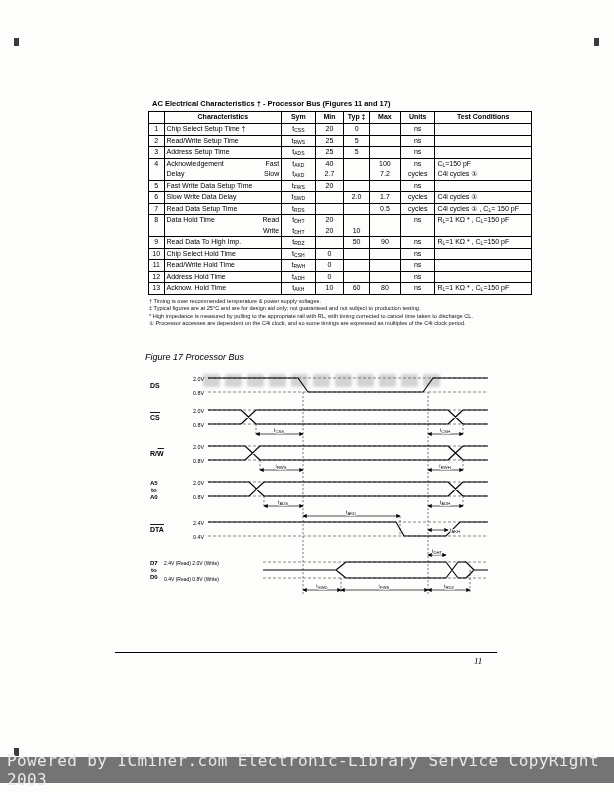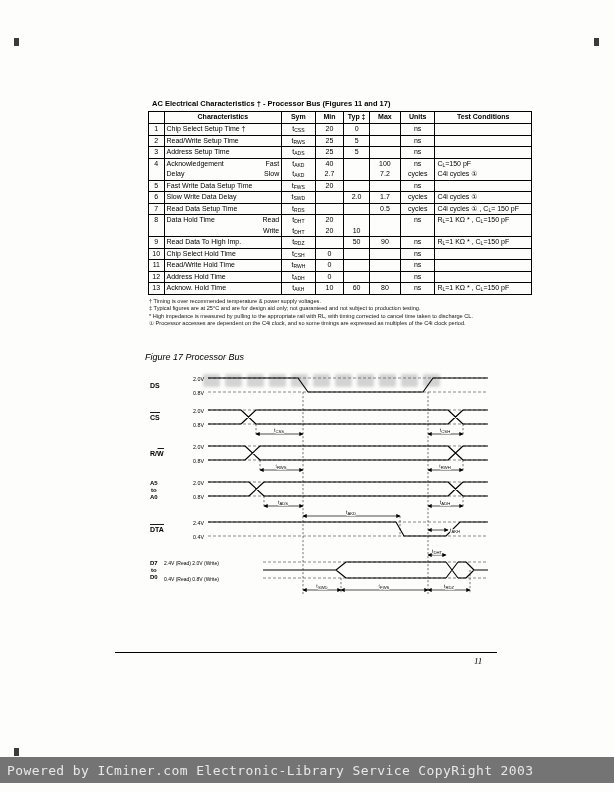--- a/index.html
+++ b/index.html
@@ -36,21 +36,21 @@
   .sig-name { font-size:7px; font-weight:bold; }
   .sig-name.sm { font-size:6px; }
   .lvl { font-size:5.3px; }
   .lvl-long { font-size:5px; }
   .ann-t { font-size:5.5px; paint-order:stroke; stroke:#fff; stroke-width:1.6px; fill:#000; }
   .ann-s { font-size:4.2px; }
 
   .rule { position:absolute; left:115px; top:652px; width:382px; height:1px; background:#000; }
   .pagenum { position:absolute; left:474px; top:656px; font-family:"Liberation Serif", serif; font-style:italic; font-size:9px; color:#000; }
 
-  .footer { position:absolute; left:0; bottom:9px; width:614px; height:26px; background:#747474; color:#e8e8e8; font-family:"DejaVu Sans Mono", monospace; font-size:13px; letter-spacing:.4px; display:flex; align-items:center; padding-left:7px; }
+  .footer { position:absolute; left:0; bottom:9px; width:614px; height:26px; background:#747474; color:#e8e8e8; font-family:"DejaVu Sans Mono", monospace; font-size:16px; letter-spacing:.4px; display:flex; align-items:center; padding-left:7px; }
 </style>
 </head>
 <body>
 
 <div class="page">
 
   <div class="mark" style="left:14px; top:38px; width:5px; height:8px;"></div>
   <div class="mark" style="left:594px; top:38px; width:5px; height:8px;"></div>
   <div class="mark" style="left:14px; top:748px; width:5px; height:8px;"></div>
 

